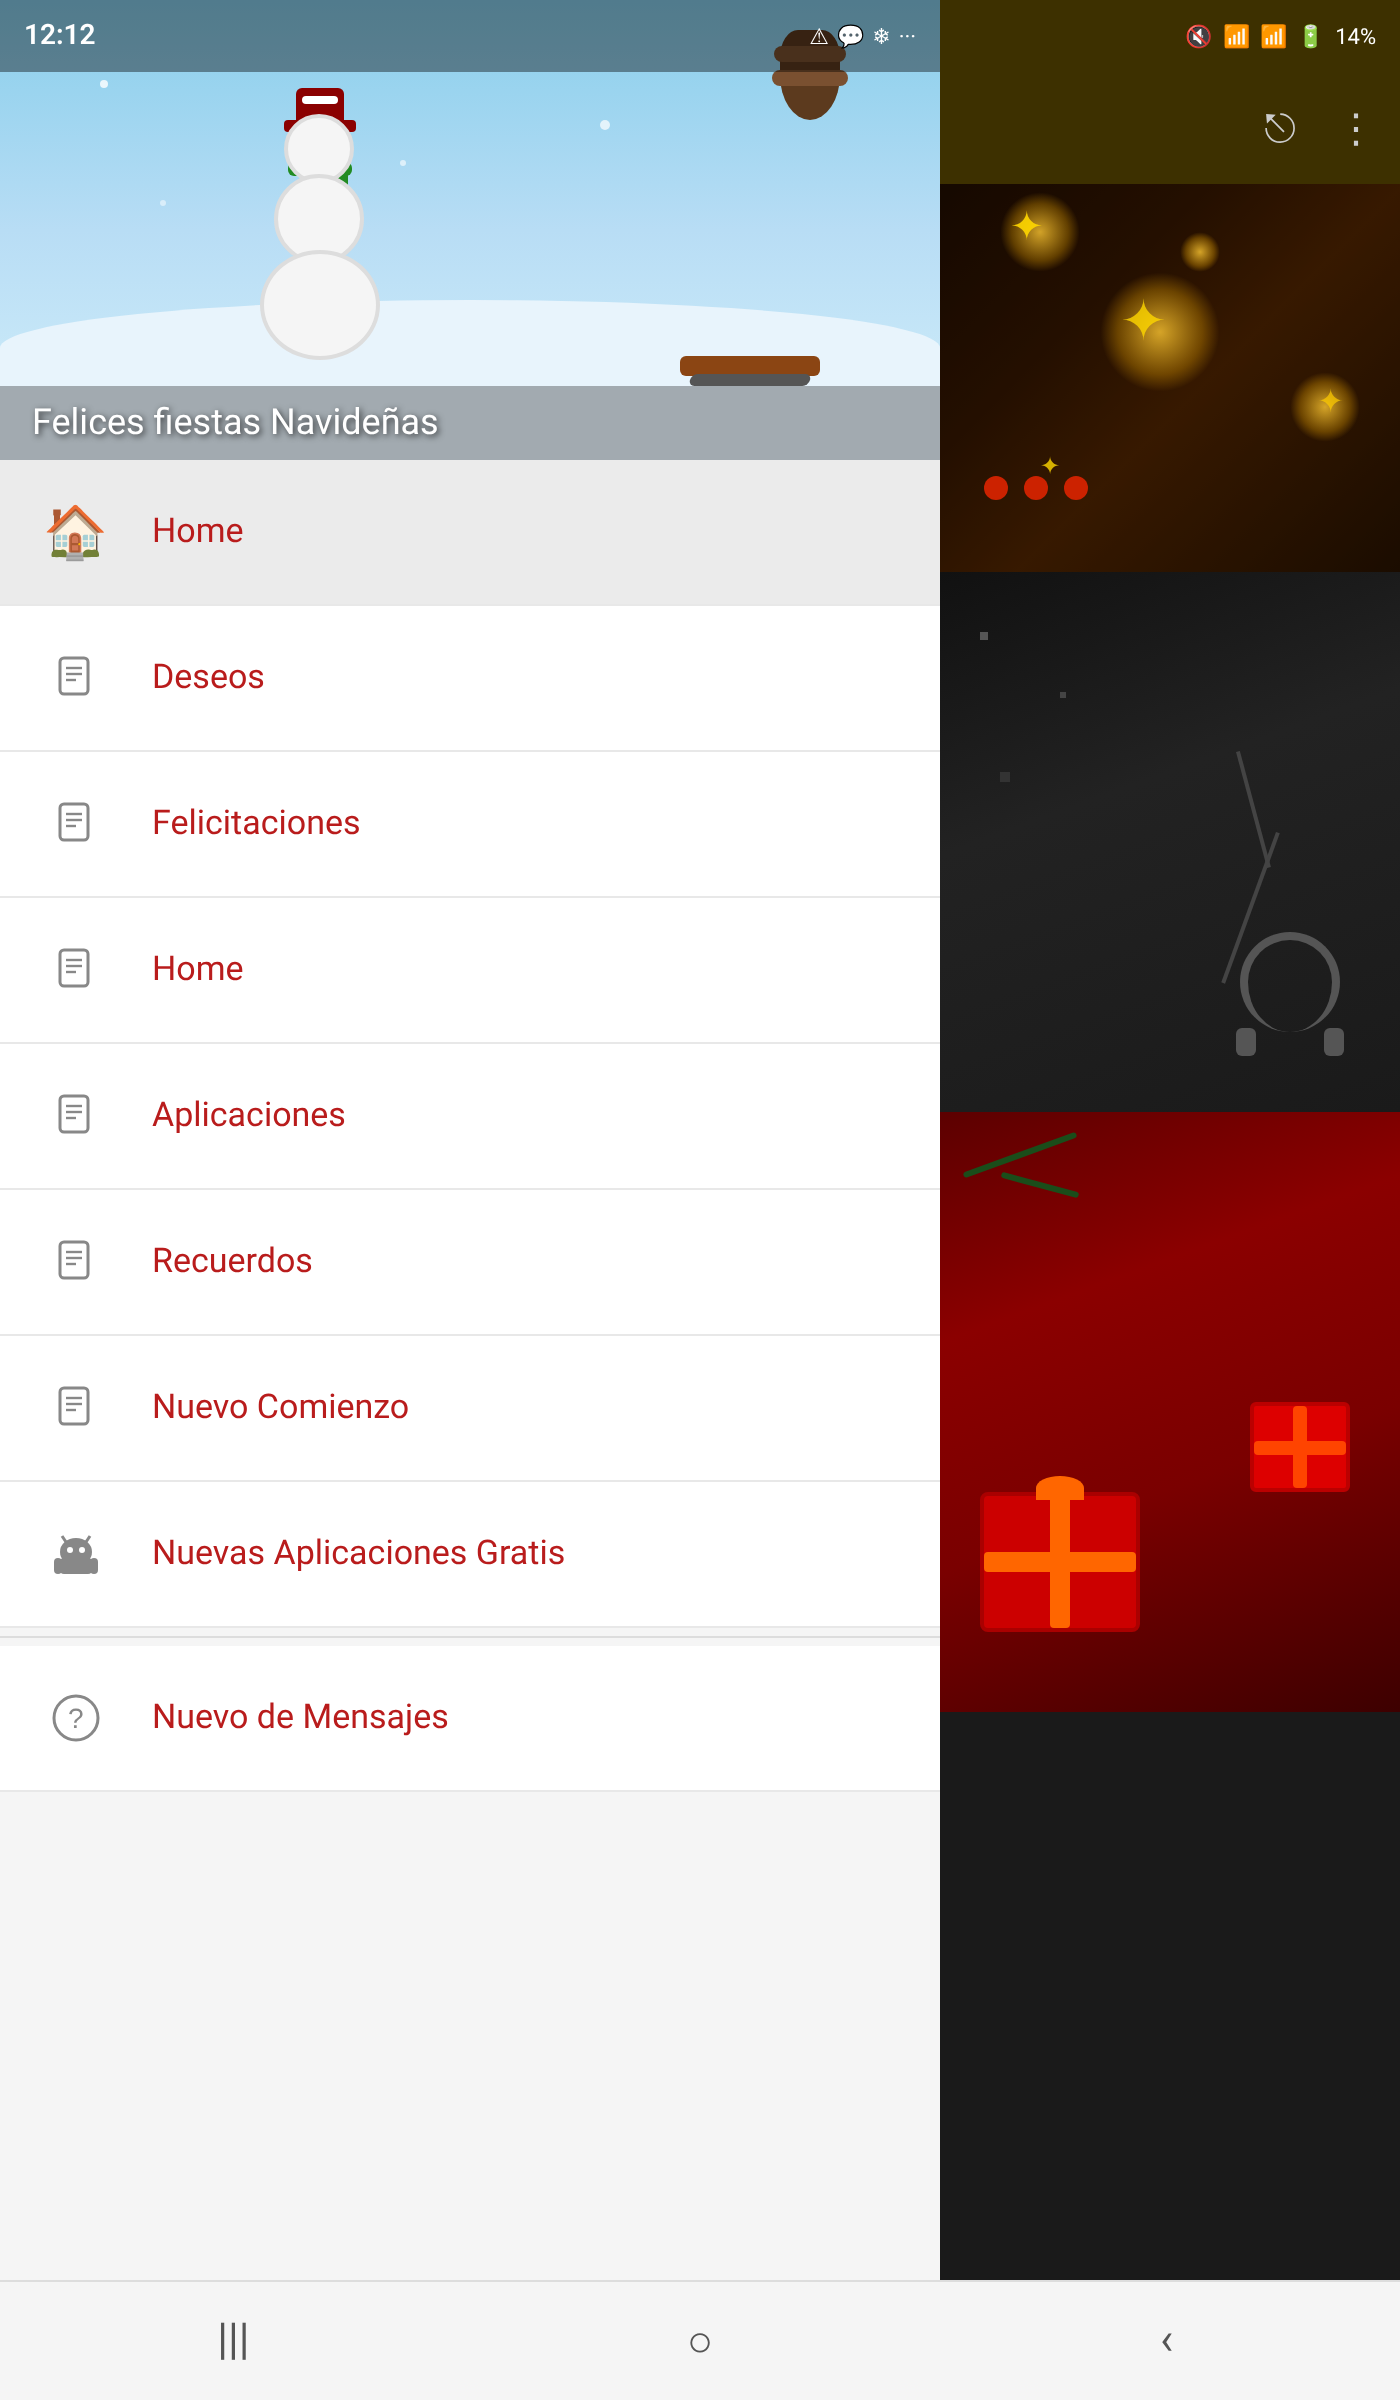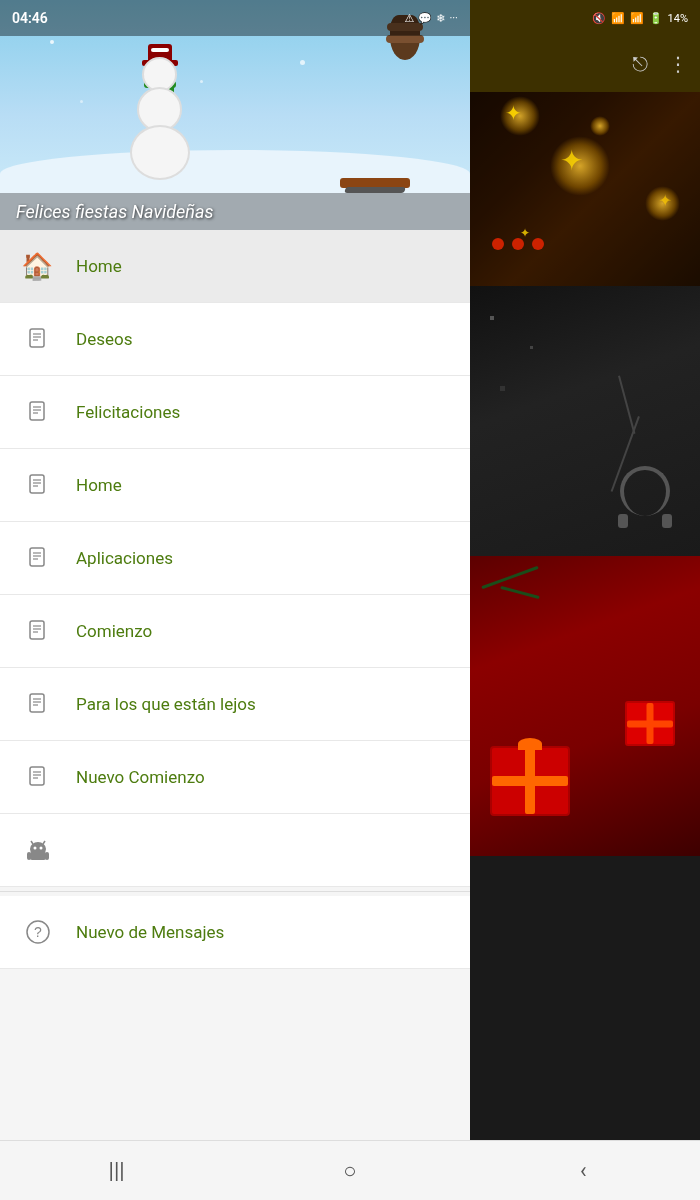--- a/index.html
+++ b/index.html
@@ -293,21 +293,20 @@
       left: 0;
       right: 0;
       padding: 8px 16px;
       background: rgba(0,0,0,0.3);
     }
     .header-title {
       color: white;
       font-size: 18px;
       font-weight: 400;
       text-shadow: 1px 1px 3px rgba(0,0,0,0.7);
-      font-style: italic;
     }
 
     
     .nav-menu {
       position: absolute;
       top: 230px;
       left: 0;
       width: 470px;
       background: #f5f5f5;
       bottom: 60px;
@@ -351,21 +350,21 @@
       font-size: 22px;
     }
 
     .nav-icon-question {
       color: #888;
       font-size: 22px;
     }
 
     .nav-label {
       font-size: 17px;
-      color: #4d7c0f;
+      color: #b91c1c;
       font-weight: 400;
     }
 
     
     .nav-separator {
       height: 1px;
       background: #ddd;
       margin: 4px 0;
     }
 
@@ -492,21 +491,21 @@
     .cord-line {
       position: absolute;
       background: #444;
       transform-origin: top left;
     }
   </style>
 </head>
 <body>
 
 <div class="status-bar">
-  <span class="status-time">04:46</span>
+  <span class="status-time">12:12</span>
   <div class="status-icons">
     <span class="status-icon">⚠</span>
     <span class="status-icon">💬</span>
     <span class="status-icon">❄</span>
     <span class="status-icon">···</span>
   </div>
 </div>
 
 <div class="status-bar-right">
   <div class="status-icons">
@@ -615,34 +614,23 @@
 
   <div class="nav-item">
     <div class="nav-icon nav-icon-doc">
       <svg width="22" height="22" viewBox="0 0 22 22" fill="none">
         <rect x="3" y="1" width="14" height="18" rx="2" stroke="#888" stroke-width="1.5" fill="none"></rect>
         <line x1="6" y1="6" x2="14" y2="6" stroke="#888" stroke-width="1.2"></line>
         <line x1="6" y1="9" x2="14" y2="9" stroke="#888" stroke-width="1.2"></line>
         <line x1="6" y1="12" x2="11" y2="12" stroke="#888" stroke-width="1.2"></line>
       </svg>
     </div>
-    <span class="nav-label">Comienzo</span>
-  </div>
-
-  <div class="nav-item">
-    <div class="nav-icon nav-icon-doc">
-      <svg width="22" height="22" viewBox="0 0 22 22" fill="none">
-        <rect x="3" y="1" width="14" height="18" rx="2" stroke="#888" stroke-width="1.5" fill="none"></rect>
-        <line x1="6" y1="6" x2="14" y2="6" stroke="#888" stroke-width="1.2"></line>
-        <line x1="6" y1="9" x2="14" y2="9" stroke="#888" stroke-width="1.2"></line>
-        <line x1="6" y1="12" x2="11" y2="12" stroke="#888" stroke-width="1.2"></line>
-      </svg>
-    </div>
-    <span class="nav-label">Para los que están lejos</span>
-  </div>
+    <span class="nav-label">Recuerdos</span>
+  </div>
+
 
   <div class="nav-item">
     <div class="nav-icon nav-icon-doc">
       <svg width="22" height="22" viewBox="0 0 22 22" fill="none">
         <rect x="3" y="1" width="14" height="18" rx="2" stroke="#888" stroke-width="1.5" fill="none"></rect>
         <line x1="6" y1="6" x2="14" y2="6" stroke="#888" stroke-width="1.2"></line>
         <line x1="6" y1="9" x2="14" y2="9" stroke="#888" stroke-width="1.2"></line>
         <line x1="6" y1="12" x2="11" y2="12" stroke="#888" stroke-width="1.2"></line>
       </svg>
     </div>
@@ -657,20 +645,21 @@
         <ellipse cx="13" cy="12" rx="8" ry="7" fill="#888"></ellipse>
         <circle cx="10" cy="11" r="1.5" fill="white"></circle>
         <circle cx="16" cy="11" r="1.5" fill="white"></circle>
         <line x1="8" y1="7" x2="6" y2="4" stroke="#888" stroke-width="1.5"></line>
         <line x1="18" y1="7" x2="20" y2="4" stroke="#888" stroke-width="1.5"></line>
         <rect x="5" y="15" width="16" height="8" rx="2" fill="#888"></rect>
         <rect x="2" y="15" width="4" height="8" rx="2" fill="#888"></rect>
         <rect x="20" y="15" width="4" height="8" rx="2" fill="#888"></rect>
       </svg>
     </div>
+    <span class="nav-label">Nuevas Aplicaciones Gratis</span>
   </div>
 
   <div class="nav-separator"></div>
 
   <div class="nav-item">
     <div class="nav-icon nav-icon-question">
       <svg width="26" height="26" viewBox="0 0 26 26" fill="none">
         <circle cx="13" cy="13" r="11" stroke="#888" stroke-width="1.5" fill="none"></circle>
         <text x="9" y="18" font-size="14" fill="#888" font-family="Arial">?</text>
       </svg>

